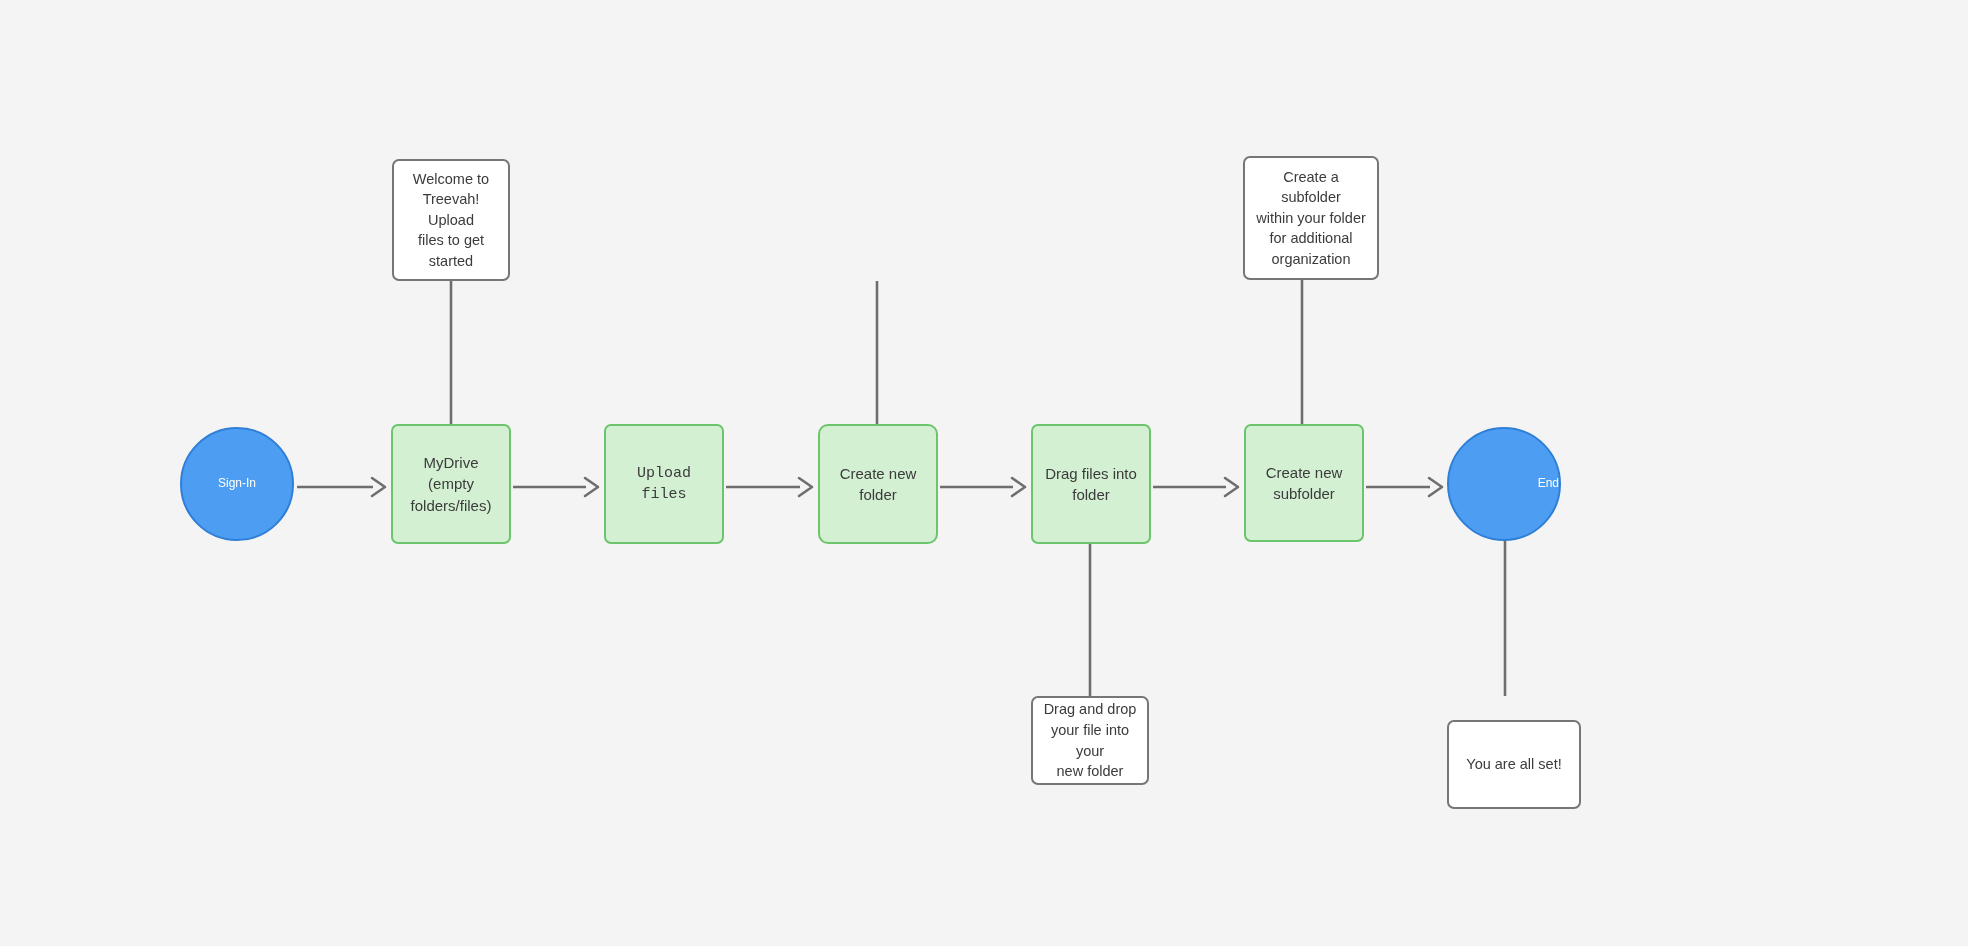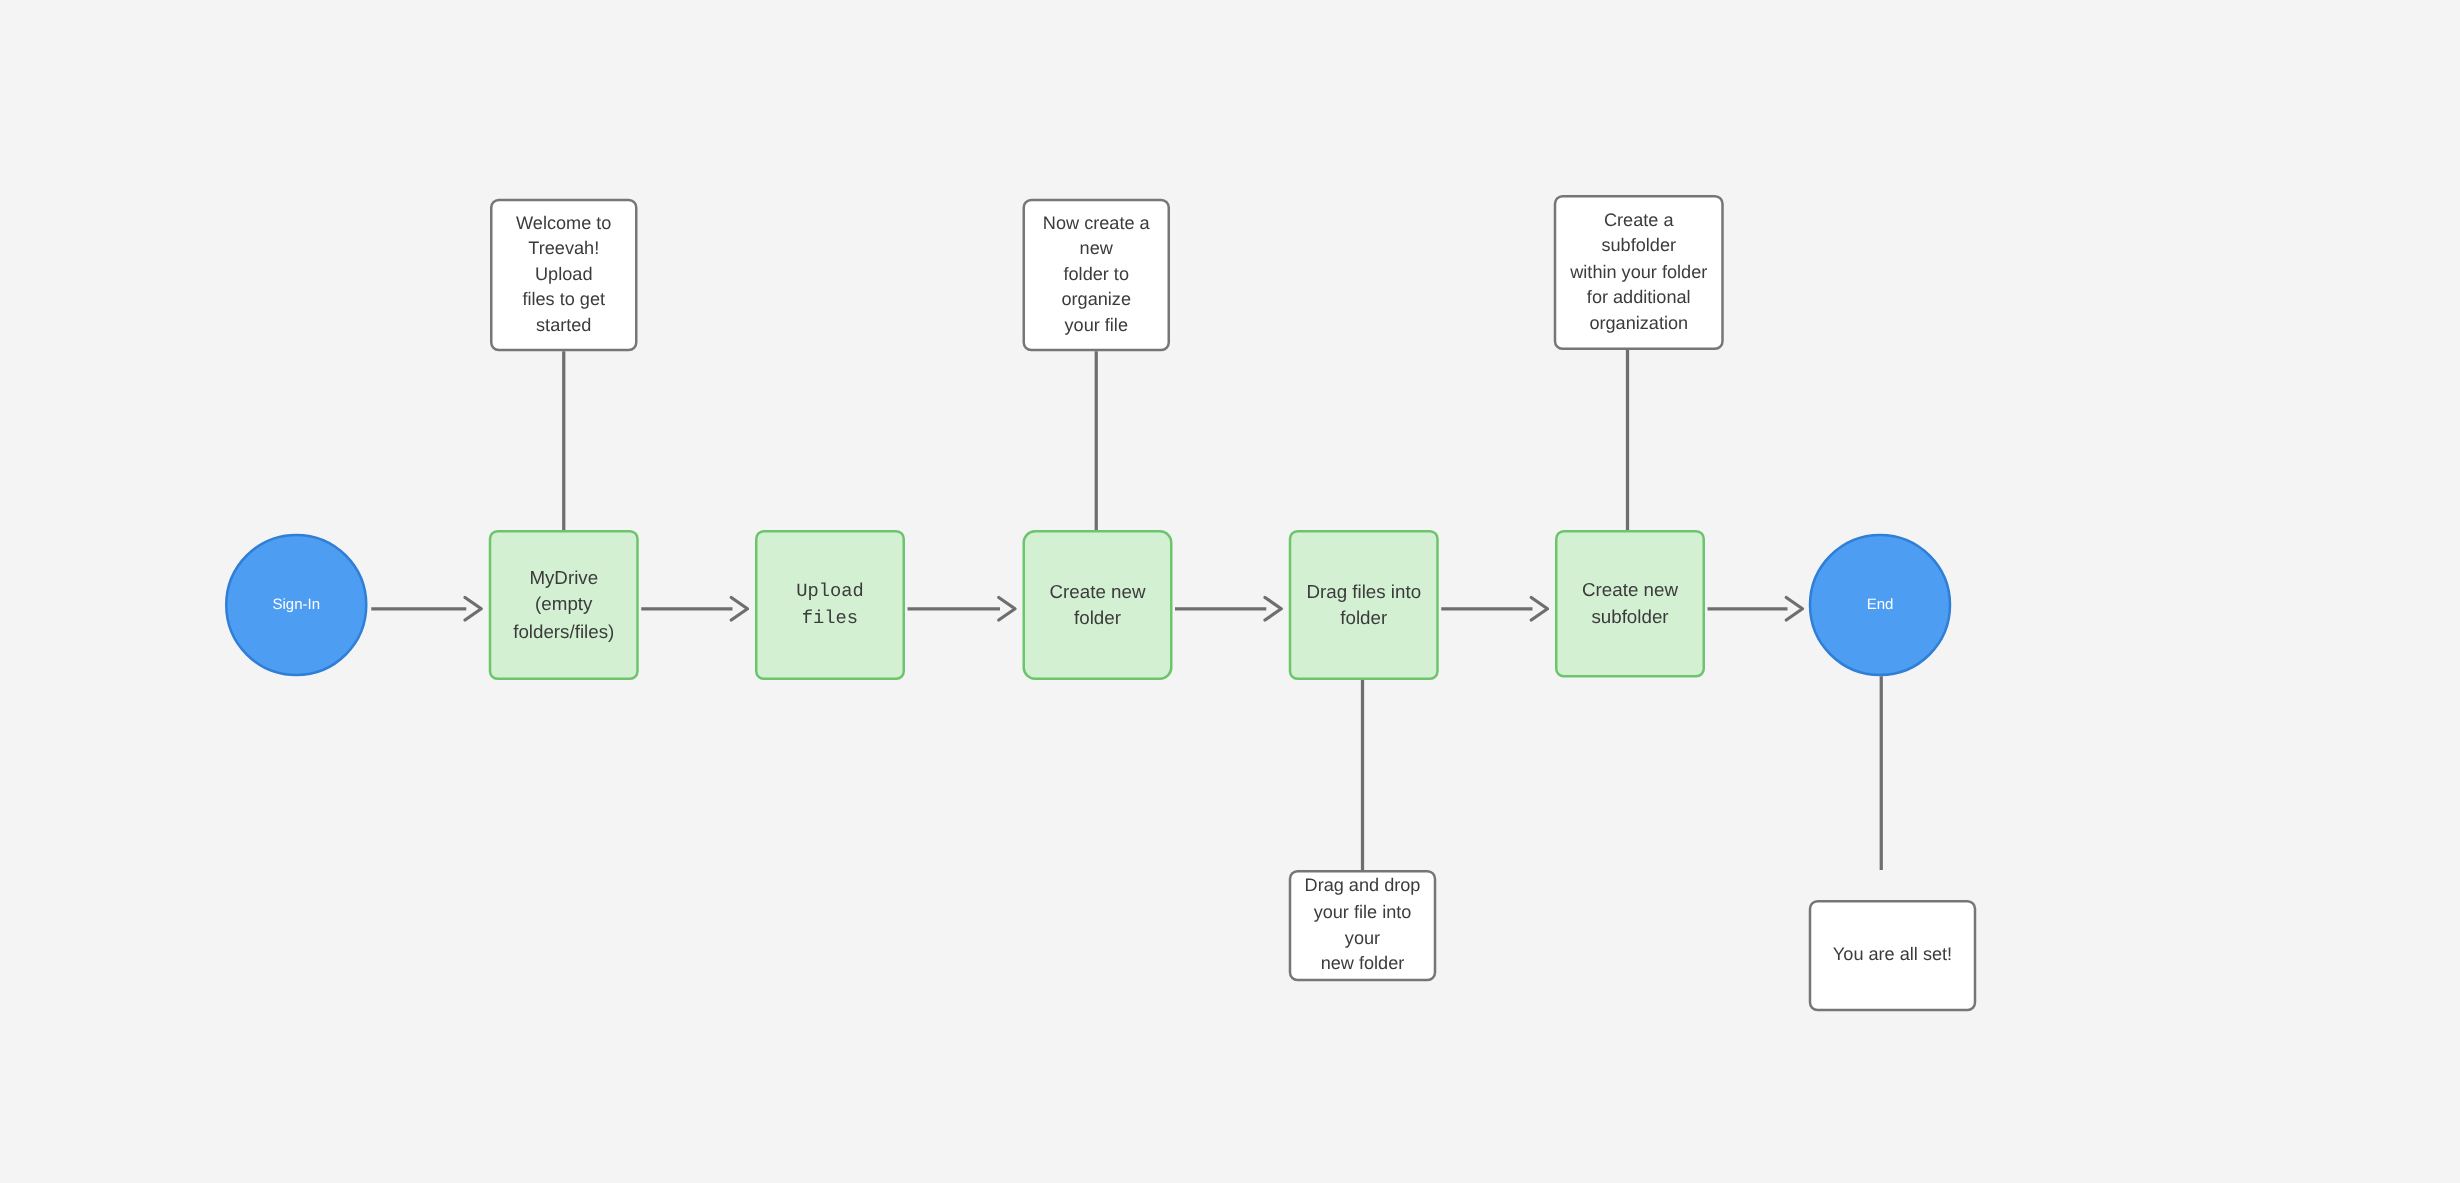--- a/index.html
+++ b/index.html
@@ -104,32 +104,27 @@
       <span class="label">Create new folder</span>
     </div>
     <div class="node process" style="left: 1031px; top: 424px; width: 120px; height: 120px;">
       <span class="label">Drag files into
 folder</span>
     </div>
     <div class="node process" style="left: 1244px; top: 424px; width: 120px; height: 118px;">
       <span class="label">Create new
 subfolder</span>
     </div>
-    <div class="node terminal" style="left: 1447px; top: 427px; width: 114px; height: 114px;">
+    <div class="node terminal" style="left: 1447px; top: 427px; width: 114px; height: 114px; justify-content: flex-end;">
       <span class="label">End</span>
     </div>
     <div class="node note" style="left: 392px; top: 159px; width: 118px; height: 122px; justify-content: center;">
       <span class="label">Welcome to
 Treevah! Upload
 files to get started</span>
-    </div>
-    <div class="node note" style="left: 818px; top: 159px; width: 118px; height: 122px;">
-      <span class="label">Now create a new
-folder to organize
-your file</span>
     </div>
     <div class="node note" style="left: 1243px; top: 156px; width: 136px; height: 124px;">
       <span class="label">Create a subfolder
 within your folder
 for additional
 organization</span>
     </div>
     <div class="node note" style="left: 1031px; top: 696px; width: 118px; height: 89px;">
       <span class="label">Drag and drop
 your file into your

